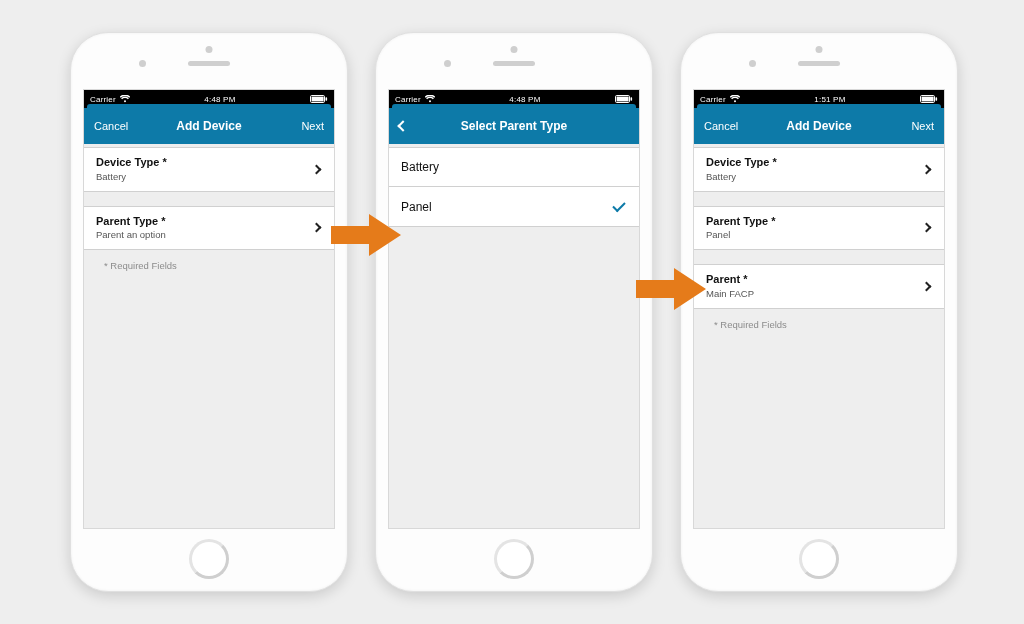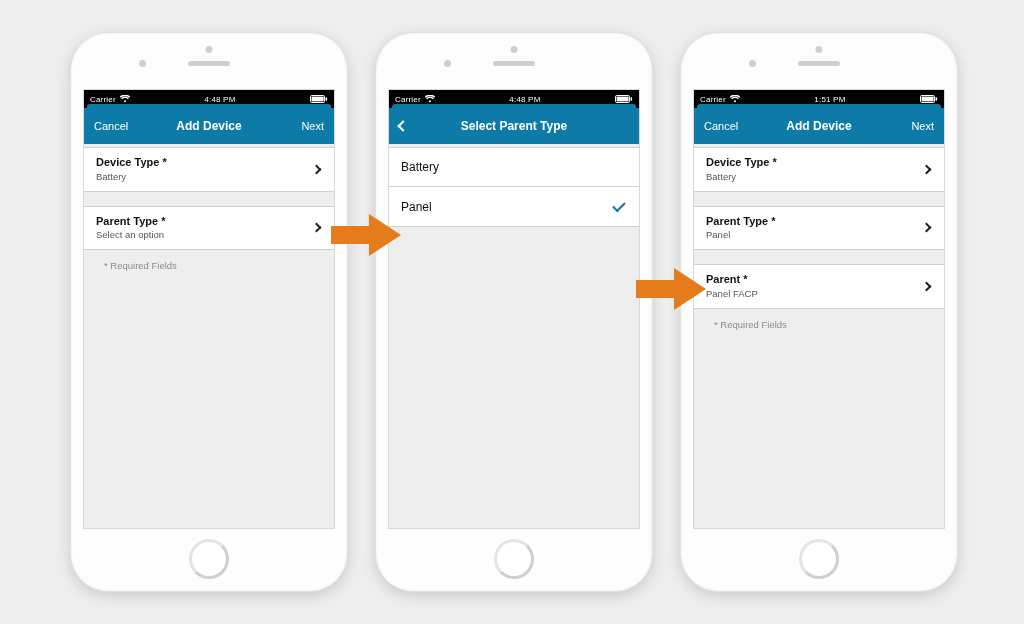--- a/index.html
+++ b/index.html
@@ -252,21 +252,21 @@
           <span class="texts">
             <span class="label">Device Type *</span>
             <span class="sub">Battery</span>
           </span>
           <span class="chev"></span>
         </div>
 
         <div class="row">
           <span class="texts">
             <span class="label">Parent Type *</span>
-            <span class="sub">Select an option</span>
+            <span class="sub">Parent an option</span>
           </span>
           <span class="chev"></span>
         </div>
 
         <div class="hint">* Required Fields</div>
       </div>
     </div>
   </div>
 
   <div class="phone" style="left:375px; top:32px;">
@@ -363,21 +363,21 @@
           <span class="texts">
             <span class="label">Parent Type *</span>
             <span class="sub">Panel</span>
           </span>
           <span class="chev"></span>
         </div>
 
         <div class="row">
           <span class="texts">
             <span class="label">Parent *</span>
-            <span class="sub">Panel FACP</span>
+            <span class="sub">Main FACP</span>
           </span>
           <span class="chev"></span>
         </div>
 
         <div class="hint">* Required Fields</div>
       </div>
     </div>
   </div>
 
   <div class="flow-arrow" style="left:331px; top:212px;">

